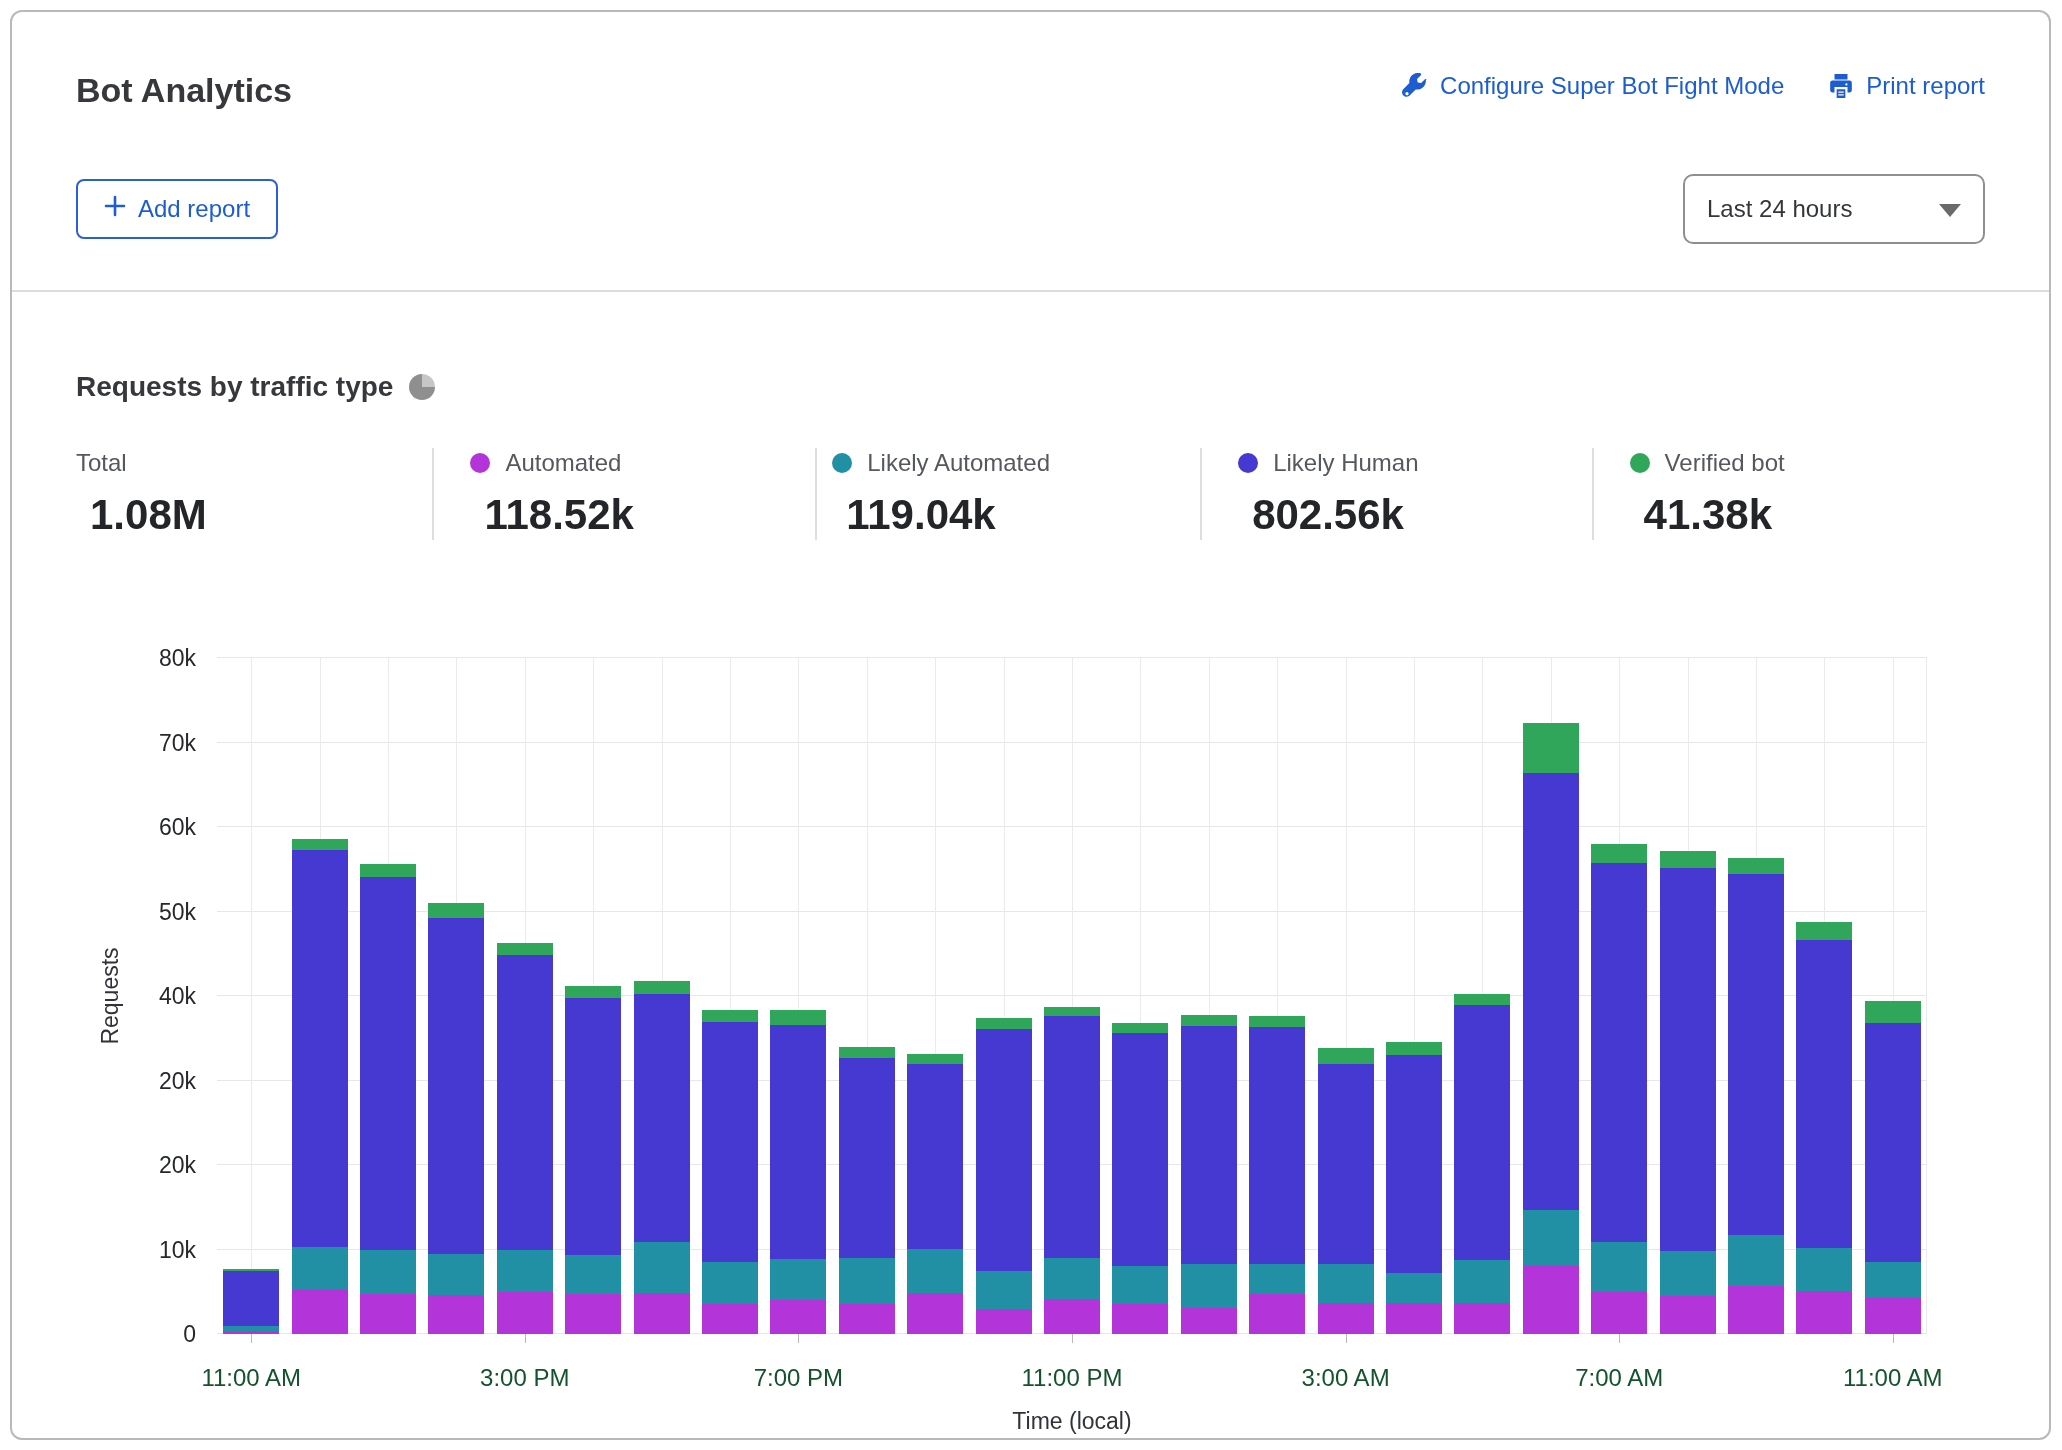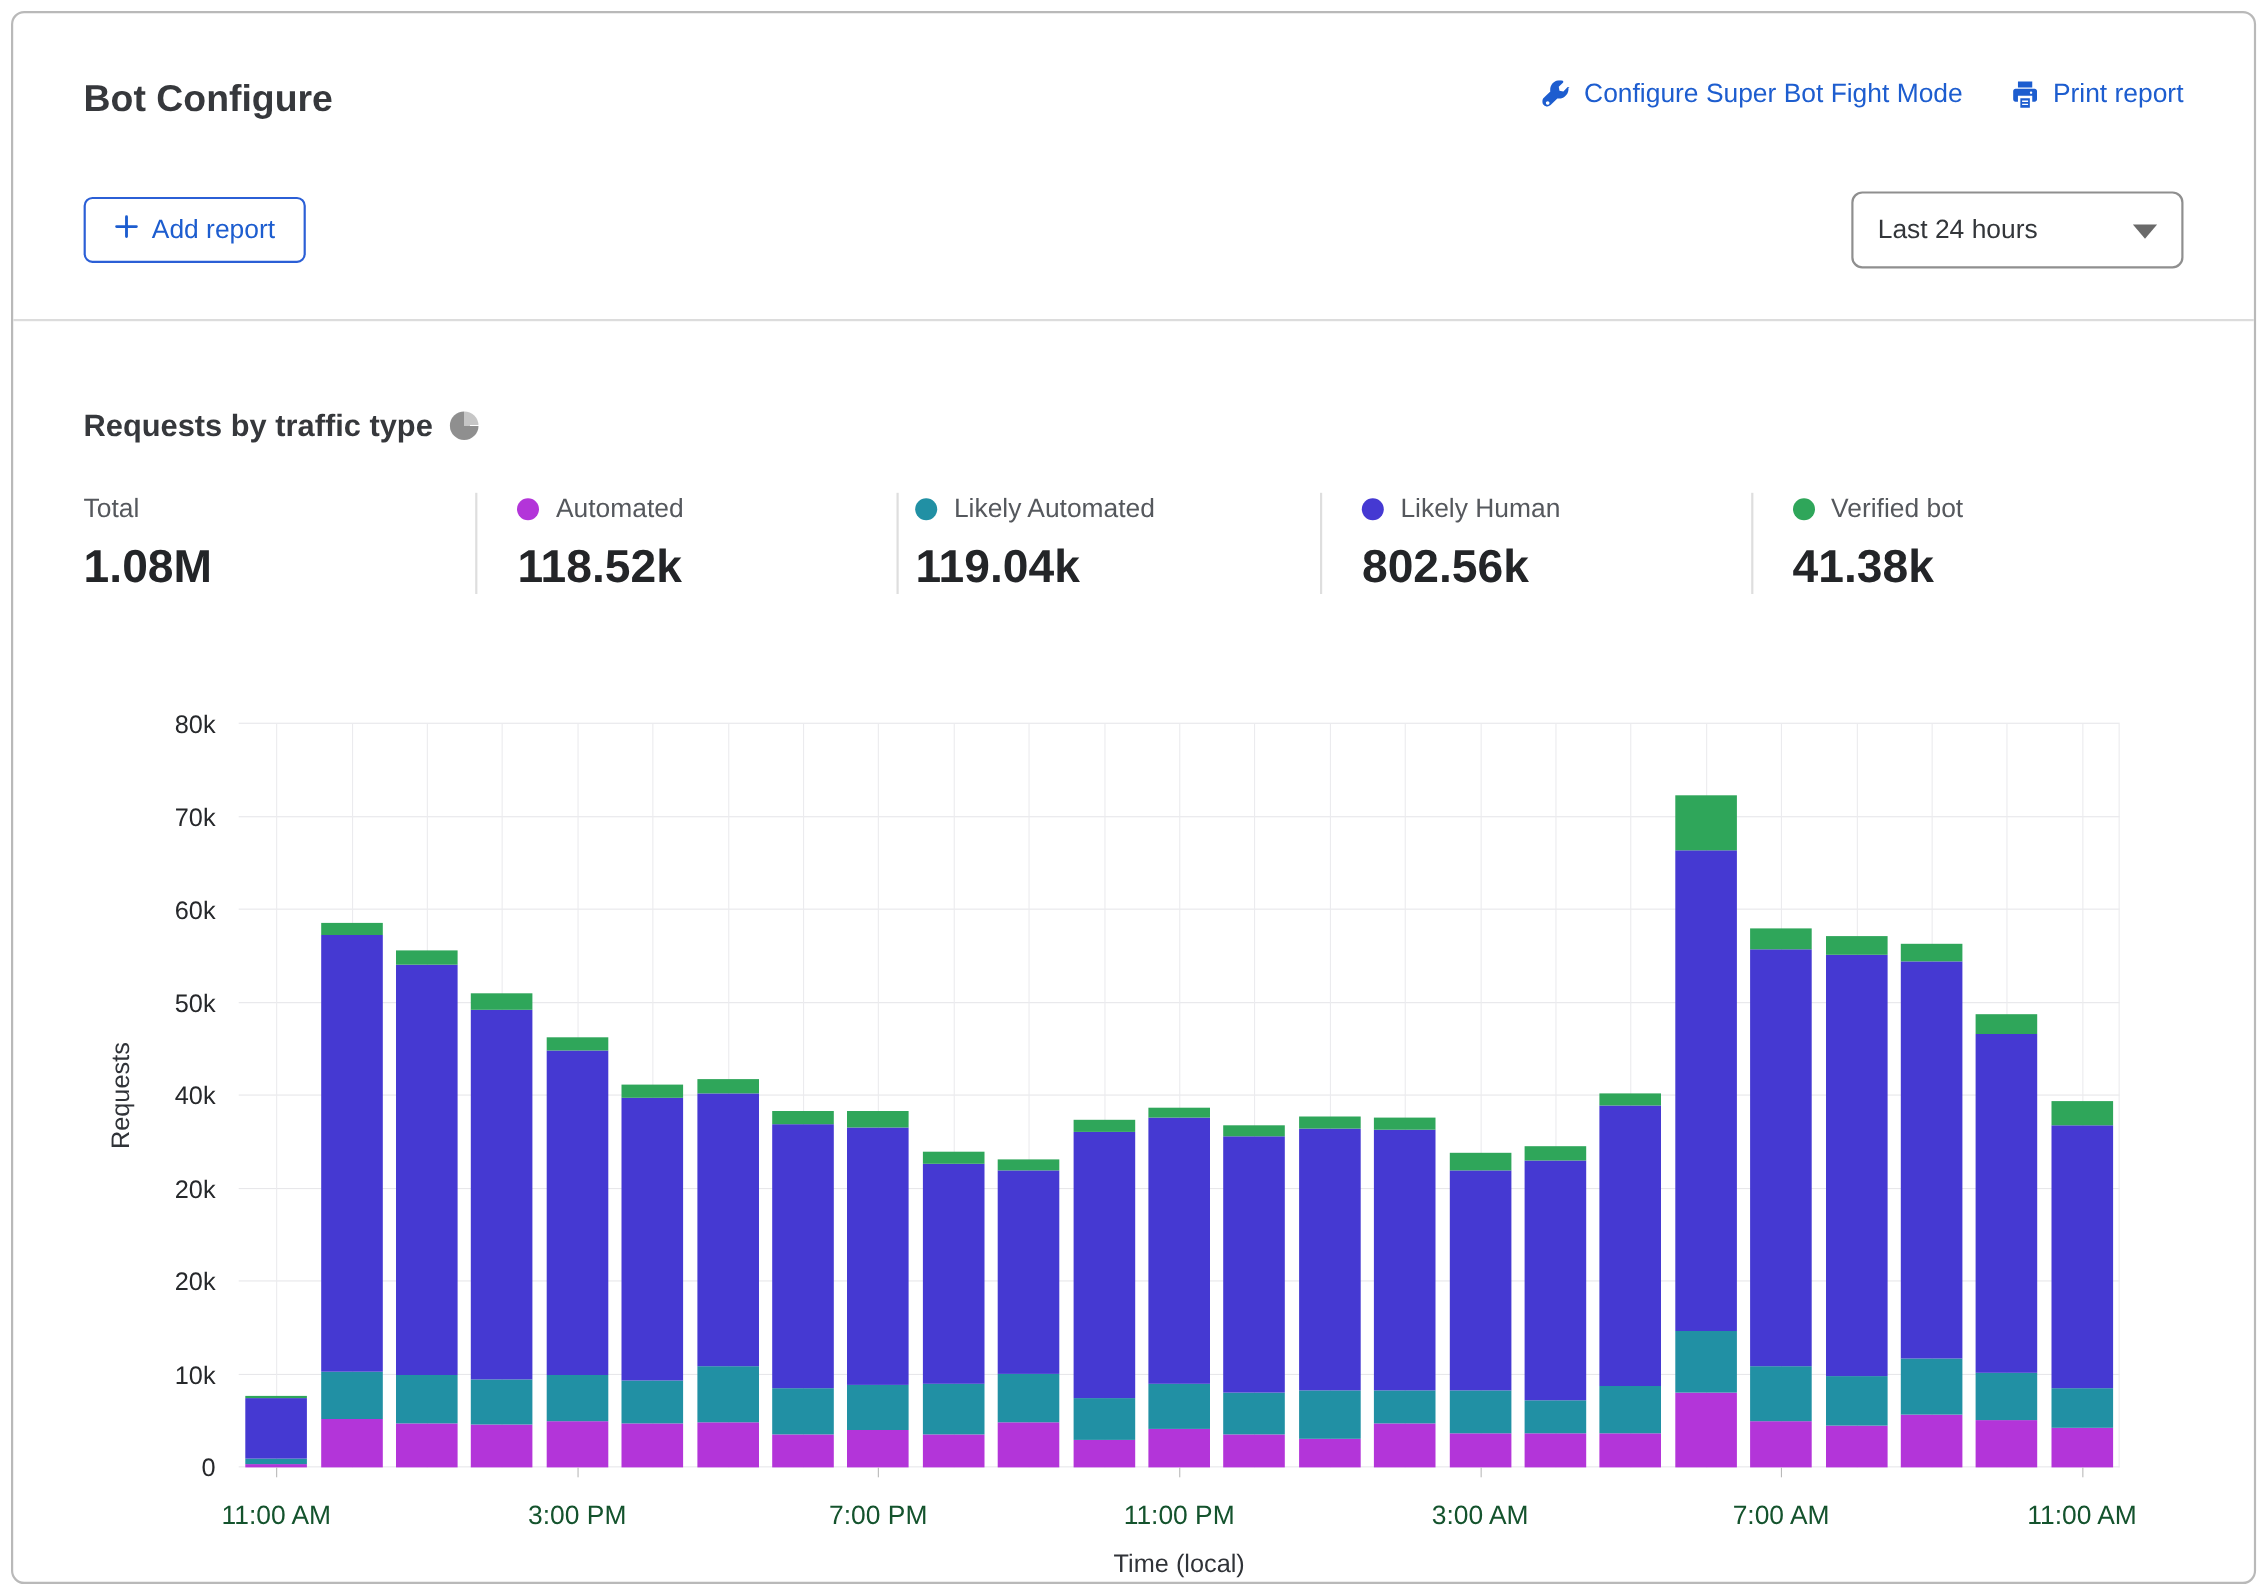--- a/index.html
+++ b/index.html
@@ -44,21 +44,21 @@
     width:26px;height:26px;border-radius:50%;
     background:conic-gradient(from 0deg,#c6c6c6 0deg 88deg,#fff 88deg 92deg,#8f8f8f 92deg 358deg,#fff 358deg 360deg);
   }
   
   .stats-row{display:flex;margin-top:46px;}
   .stat-col{box-sizing:border-box;padding-right:10px;}
   .stat-col + .stat-col{border-left:2px solid #dedede;padding-left:36px;}
   .stat-label-row{display:flex;align-items:center;gap:15px;height:30px;}
   .stat-dot{width:20px;height:20px;border-radius:50%;flex:0 0 auto;}
   .stat-label{font-size:24px;color:#55585d;white-space:nowrap;}
-  .stat-value{font-size:42px;font-weight:bold;color:#232528;margin-top:12px;line-height:50px;}
+  .stat-value{font-size:42px;font-weight:bold;color:#232528;margin-top:12px;line-height:50px;margin-left:14px;}
   
   .chart-area{position:relative;height:842px;margin-top:68px;}
   .plot{position:absolute;left:141px;top:50px;width:1710px;height:676px;}
   .gridline-h{position:absolute;left:0;width:100%;height:1px;background:#e7e7ea;}
   .gridline-v{position:absolute;top:0;bottom:0;width:1px;background:#ebebee;}
   .bar{position:absolute;bottom:0;width:56px;}
   .bar-seg{position:absolute;left:0;width:100%;}
   .y-tick-label{position:absolute;left:0;width:120px;text-align:right;font-size:23px;color:#26282b;line-height:28px;}
   .x-tick{position:absolute;width:1px;height:9px;background:#b9b9b9;}
   .x-tick-label{position:absolute;width:200px;text-align:center;font-size:24px;color:#14532d;top:756px;}
@@ -68,21 +68,21 @@
   }
   .axis-title-x{position:absolute;top:800px;transform:translateX(-50%);font-size:23px;color:#303338;white-space:nowrap;}
 </style>
 </head>
 <body>
 
 <div class="card">
 
   <div class="card-header">
     <div class="title-row">
-      <h1 class="page-title">Bot Configure</h1>
+      <h1 class="page-title">Bot Analytics</h1>
       <div class="header-links">
         <a class="hlink">
           <span>
             <svg width="26" height="26" viewBox="0 0 24 24" fill="#1d5dcf">
                 <path d="M22.9 6.3c-.2-.8-1.2-1-1.7-.5l-3.5 3.5-3.2-.6-.6-3.2 3.5-3.5c.6-.6.3-1.6-.5-1.8-1.4-.3-2.2-.3-3-.2-4.1.4-7.2 3.8-7.2 7.9 0 .5 0 1 .1 1.4L1.6 14.5c-1.9 1.5-2.1 4.4-.3 6.2 1.8 1.8 4.6 1.6 6.2-.3l5.2-5.2c.5.1.9.1 1.4.1 4.1 0 7.5-3.1 7.9-7.2.1-.7 0-1.5-.1-1.8zM4.6 20.6c-.8 0-1.5-.7-1.5-1.5s.7-1.5 1.5-1.5 1.5.7 1.5 1.5-.7 1.5-1.5 1.5z"></path>
               </svg>
           </span>
           <span>Configure Super Bot Fight Mode</span>
         </a>
         <a class="hlink">

